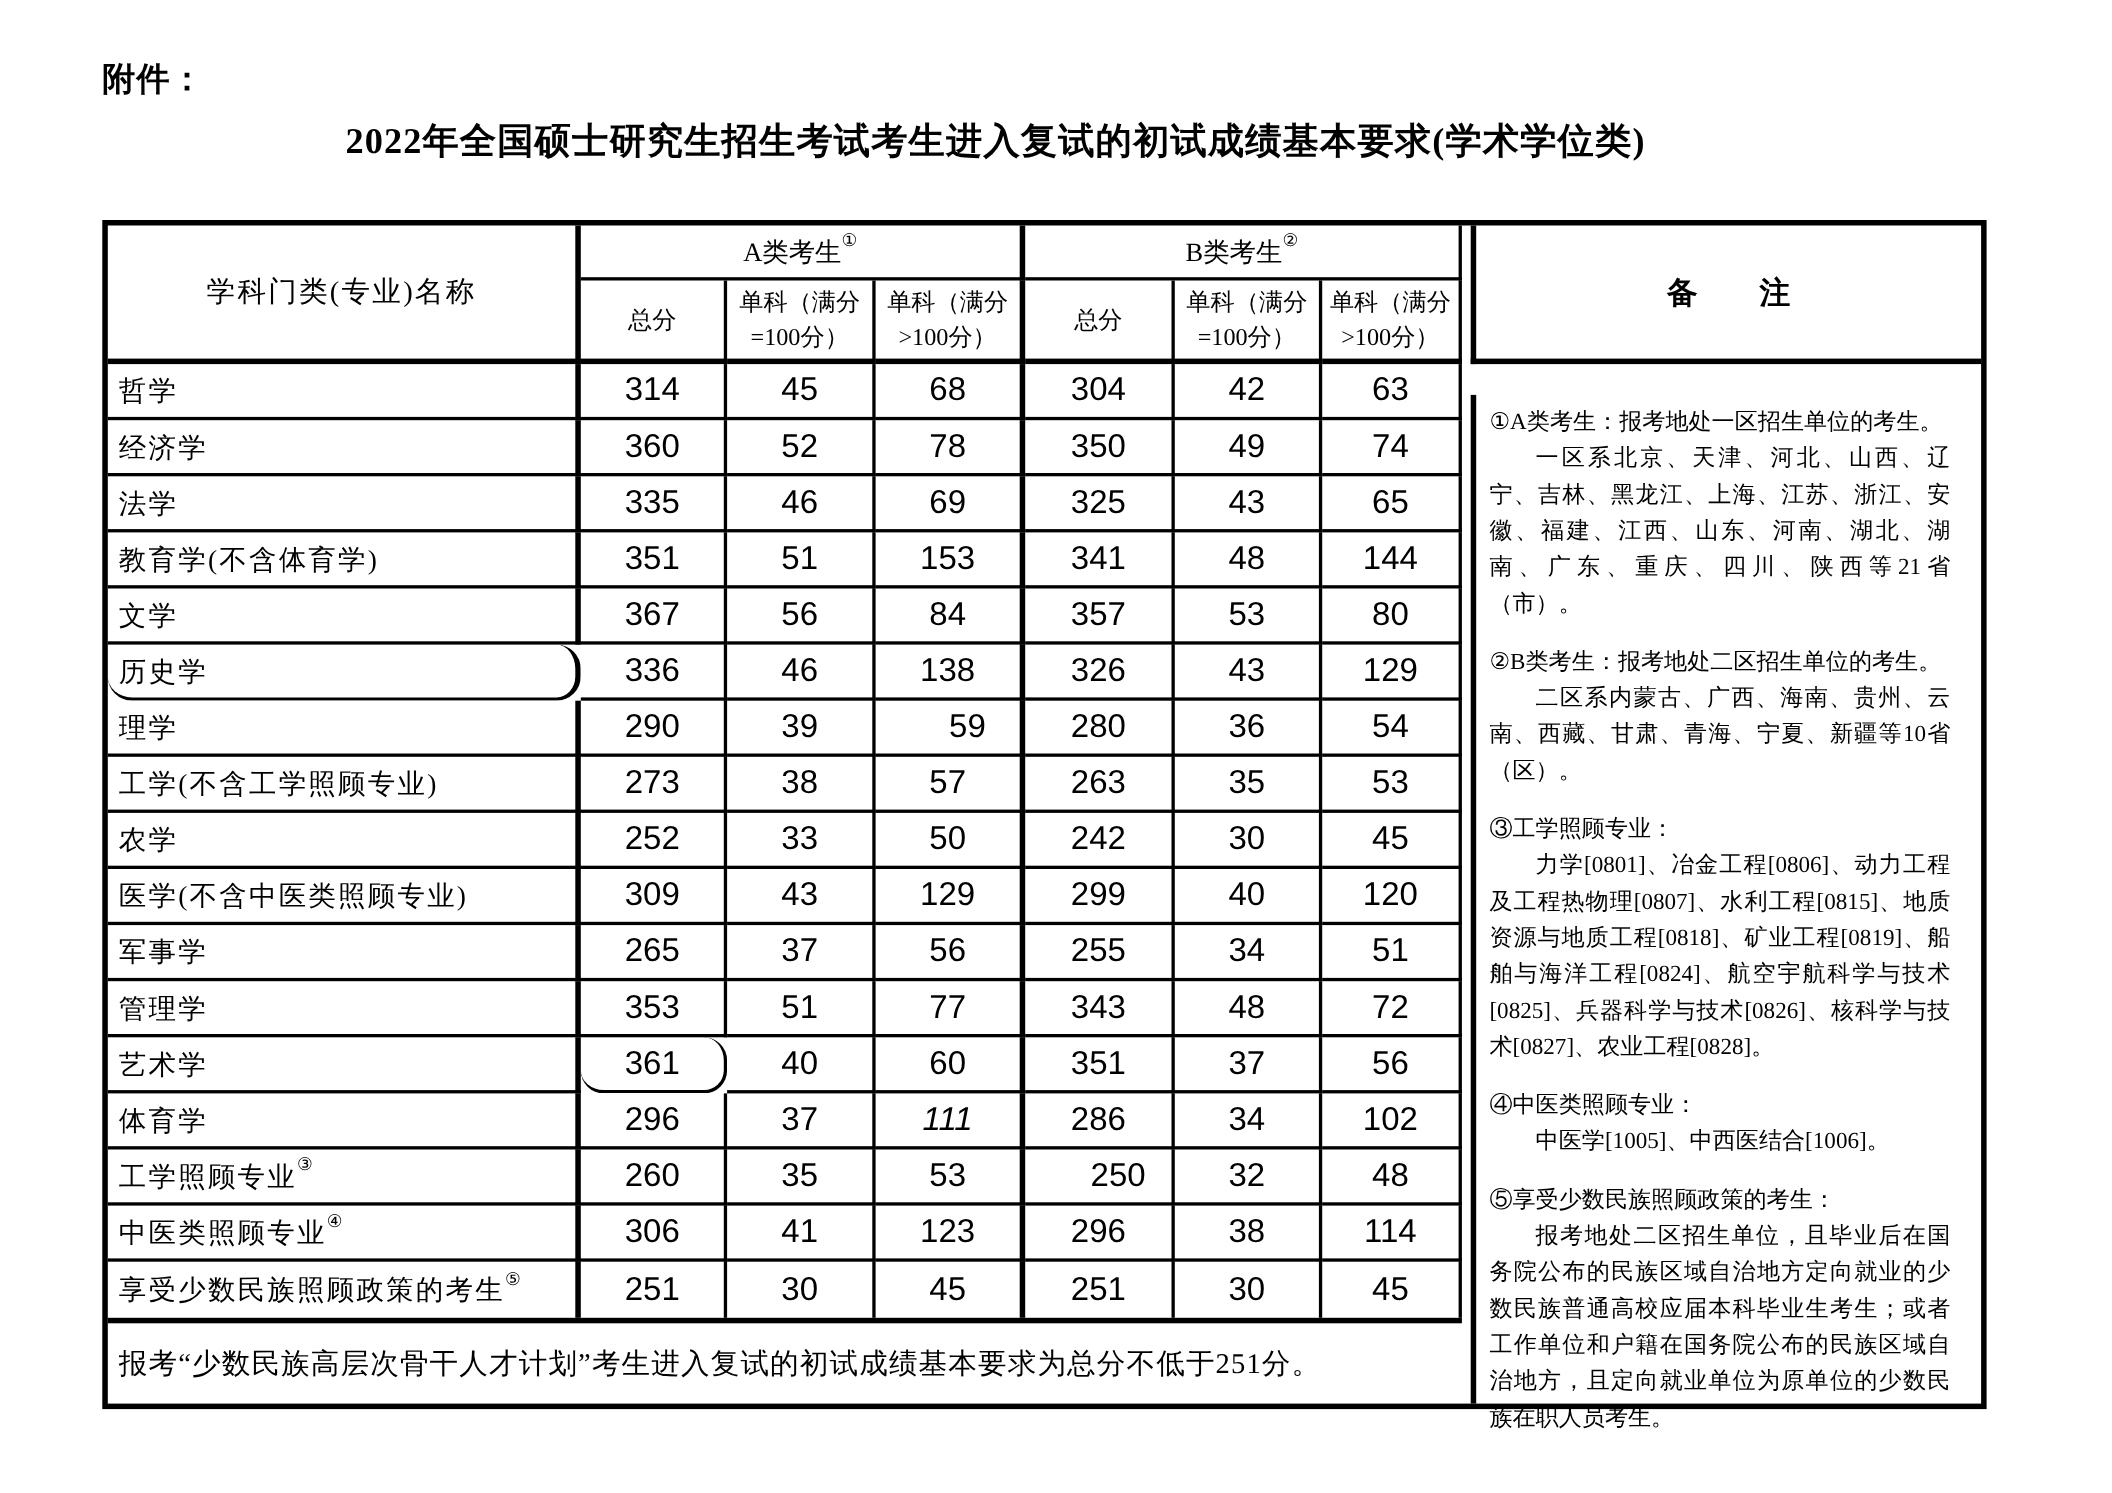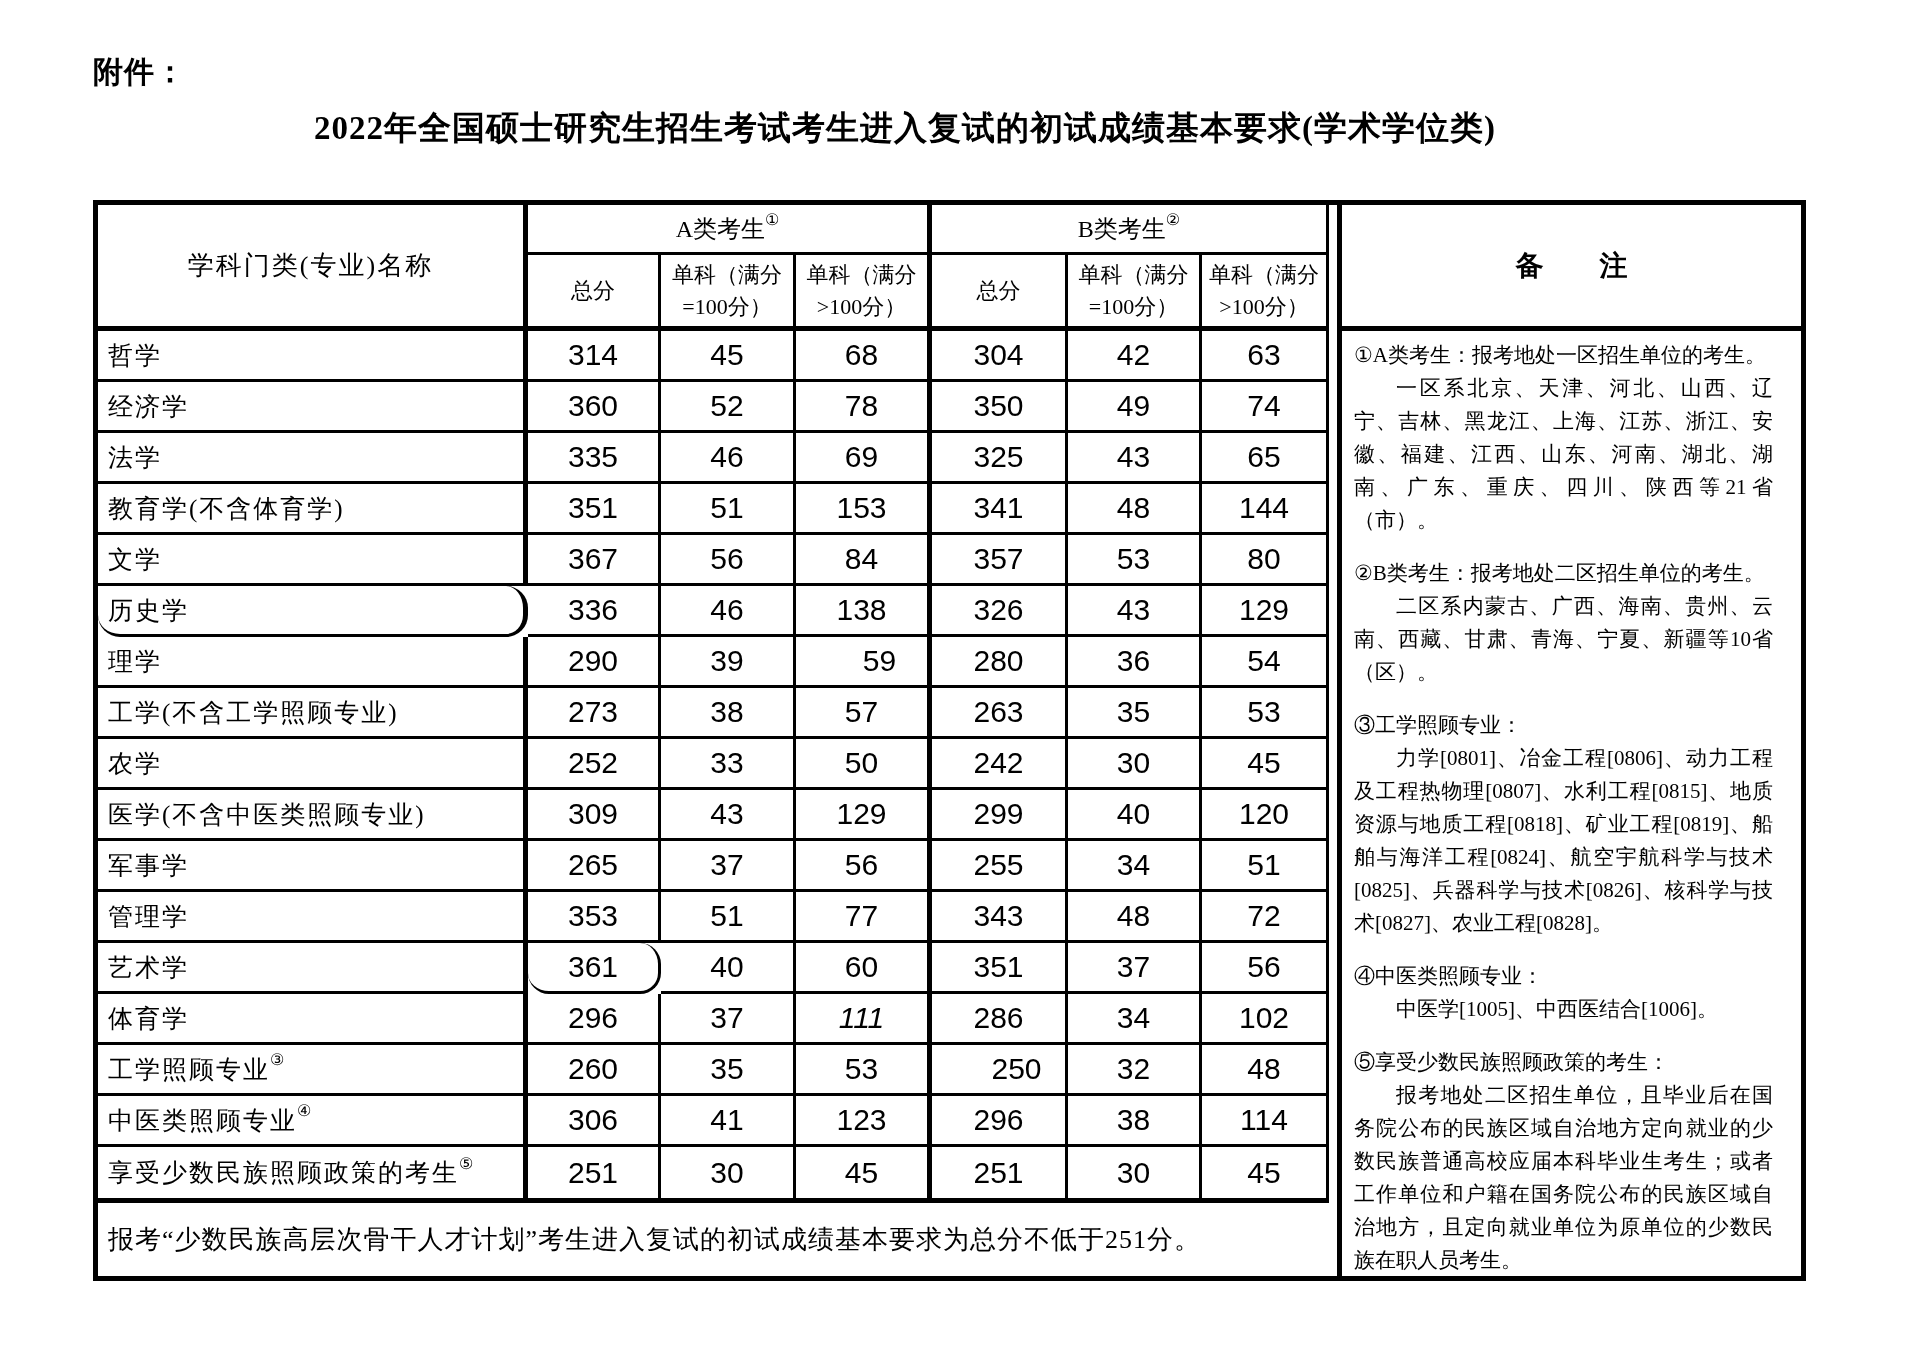--- a/index.html
+++ b/index.html
@@ -71,21 +71,21 @@
     border-top:5px solid #000;
     justify-content:flex-start;padding-left:10px;
     font-size:26px;letter-spacing:1px;
   }
   
   .remark-body{
     grid-area:3/8/21/9;margin-left:8px;
     border-left:5px solid #000;
     display:block;
     padding:8px 28px 0 12px;
-    font-size:21px;line-height:33px;
+    font-size:21px;line-height:33px;margin-top:28px;
   }
   .note{margin-bottom:20px;}
   .note:last-child{margin-bottom:0;}
   .note p{margin:0;}
   .note-head{white-space:nowrap;}
   .note-body{text-indent:2em;text-align:justify;}
 </style>
 </head>
 <body>
 

